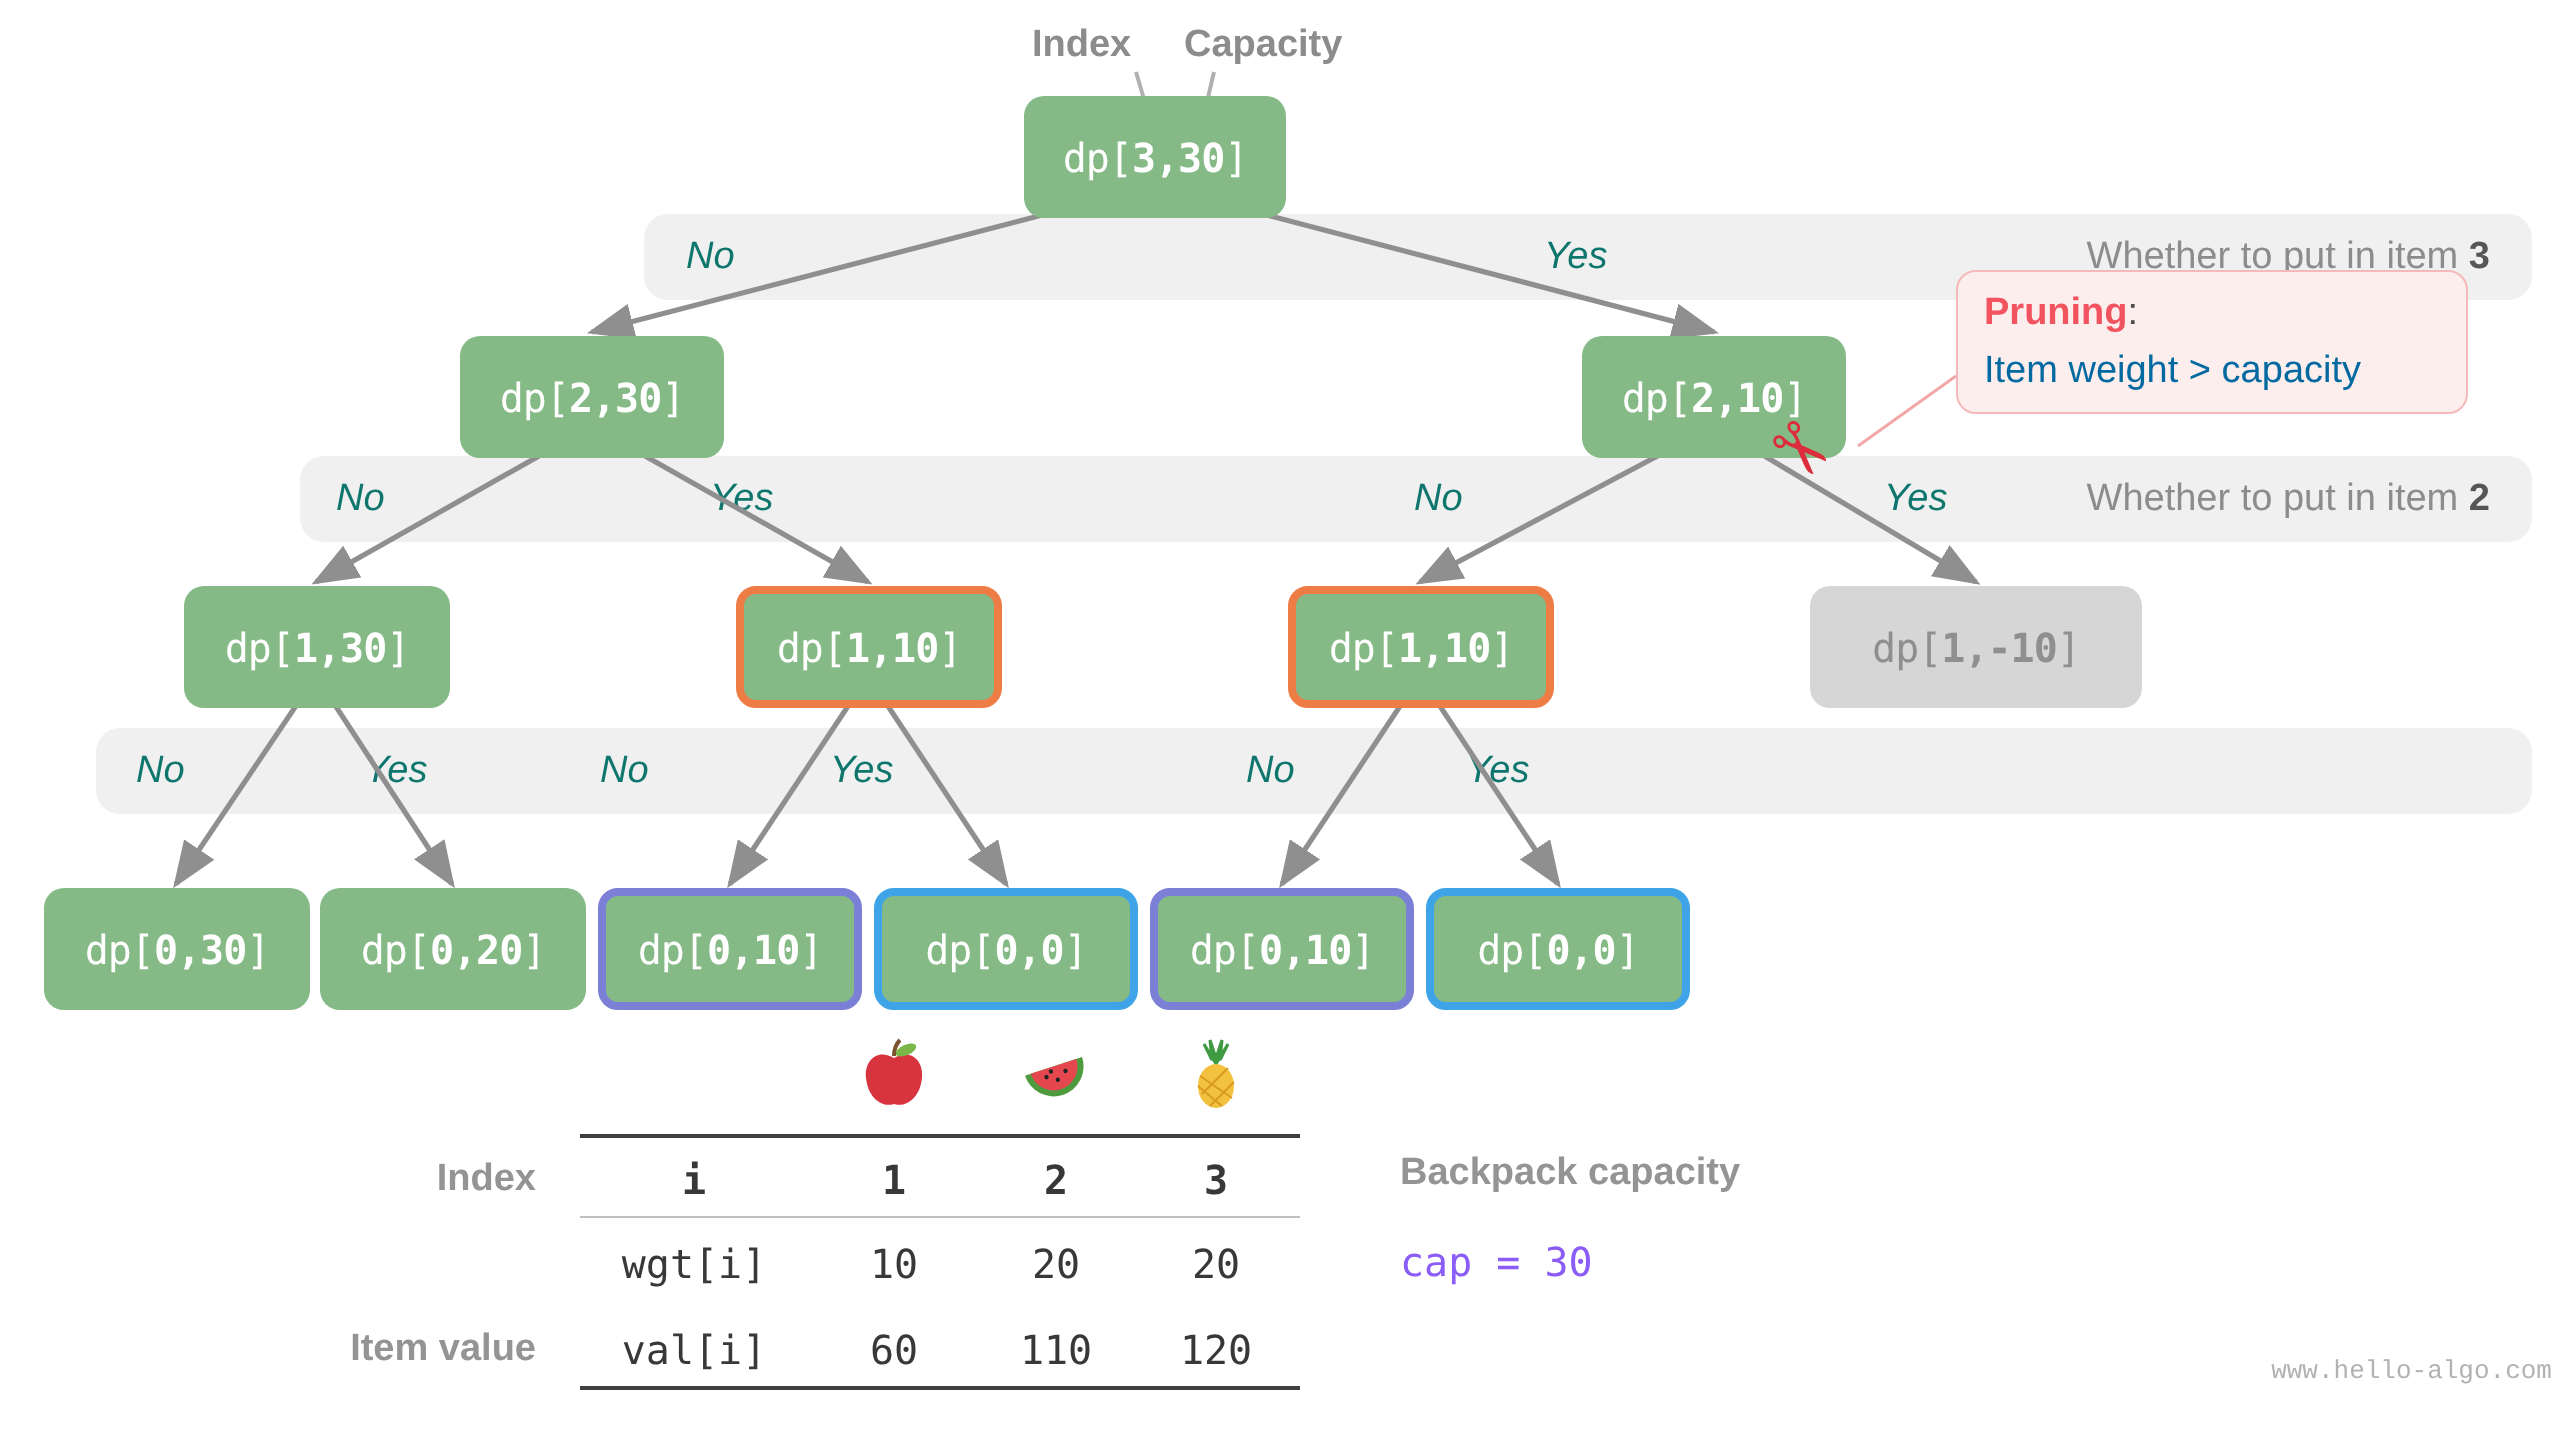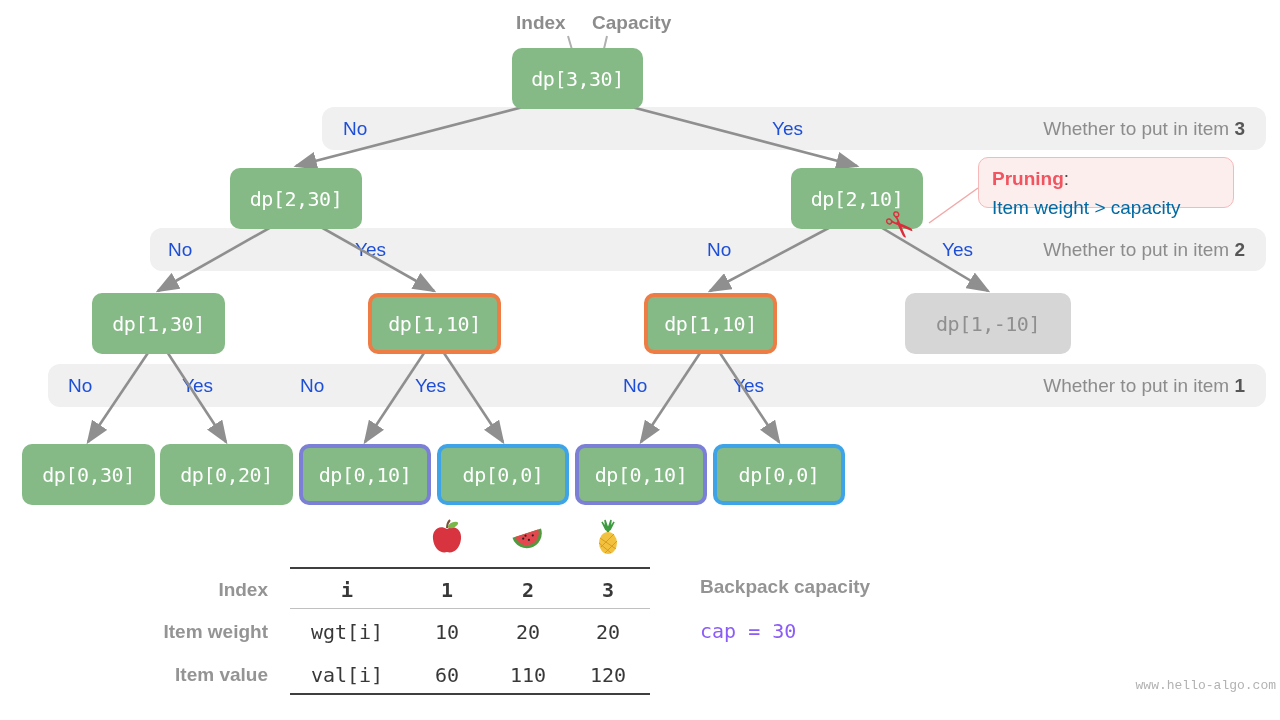--- a/index.html
+++ b/index.html
@@ -4,36 +4,36 @@
 <style>
   html,body{margin:0;padding:0;background:#fff;}
   #canvas{position:relative;width:1280px;height:720px;background:#ffffff;overflow:hidden;
           font-family:"Liberation Sans",sans-serif;}
   svg.overlay{position:absolute;left:0;top:0;z-index:2;pointer-events:none;}
 
   
   .node{position:absolute;height:61px;border-radius:10px;display:flex;align-items:center;
         justify-content:center;font-family:"DejaVu Sans Mono",monospace;font-size:20px;
         color:#fff;background:#85ba86;box-sizing:border-box;z-index:3;letter-spacing:-0.5px;}
-  .node .b{font-weight:normal;}
+  .node .b{font-weight:bold;}
   .node.orange{border:4px solid #ee7c45;}
   .node.purple{border:4px solid #7b80d6;}
   .node.blue{border:4px solid #3fa4e7;}
   .node.gray{background:#d6d6d6;color:#8f8f8f;}
 
   
   .band{position:absolute;height:43px;background:#f0f0f0;border-radius:12px;z-index:1;}
-  .band-label{position:absolute;top:0;line-height:43px;font-size:19px;color:#1d4ed8;}
+  .band-label{position:absolute;top:0;line-height:43px;font-size:19px;color:#0f766e;font-style:italic;}
   .band-caption{position:absolute;right:21px;top:0;line-height:43px;font-size:19px;color:#8c8c8c;white-space:nowrap;}
   .band-caption strong{color:#565656;}
 
   .toplabel{position:absolute;font-size:19px;font-weight:bold;color:#8c8c8c;z-index:3;}
 
   
-  .callout{position:absolute;left:978px;top:157px;width:256px;height:51px;background:#fdeeee;
+  .callout{position:absolute;left:978px;top:135px;width:256px;height:72px;background:#fdeeee;
            border:1.5px solid #f6b8b8;border-radius:10px;box-sizing:border-box;
            padding:6px 13px;z-index:4;}
   .callout .l1{font-size:19px;line-height:29px;color:#f1545f;font-weight:bold;}
   .callout .l1 .colon{color:#4a4a4a;font-weight:normal;}
   .callout .l2{font-size:19px;line-height:29px;color:#0369a1;font-weight:normal;}
 
   .scissors{position:absolute;left:884px;top:208px;font-size:36px;line-height:36px;color:#dd2d3c;
             font-family:"DejaVu Sans",sans-serif;transform:rotate(45deg);z-index:5;}
 
   
@@ -71,21 +71,20 @@
     <span class="band-caption"><span>Whether to put in item</span>&nbsp;<strong>2</strong></span>
   </div>
 
   <div class="band" style="left:48px;top:364px;width:1218px">
     <span class="band-label" style="left:20px">No</span>
     <span class="band-label" style="left:134px">Yes</span>
     <span class="band-label" style="left:252px">No</span>
     <span class="band-label" style="left:367px">Yes</span>
     <span class="band-label" style="left:575px">No</span>
     <span class="band-label" style="left:685px">Yes</span>
-    <span class="band-caption"><span>Whether to put in item</span>&nbsp;<strong>1</strong></span>
   </div>
 
   <svg class="overlay" width="1280" height="720">
     <defs>
       <marker id="arw" markerWidth="9" markerHeight="7" refX="8" refY="3.5" orient="auto">
         <path d="M0,0 L9,3.5 L0,7 Z" fill="#8f8f90"></path>
       </marker>
     </defs>
     <g stroke="#8f8f90" stroke-width="2.6" fill="none">
       <line x1="577" y1="93" x2="296" y2="166" marker-end="url(#arw)"></line>
@@ -213,21 +212,20 @@
         <line x1="8" y1="24" x2="20" y2="34"></line>
       </g>
     </svg>
   </div>
 
   <div class="tline" style="left:290px;top:567px;width:360px;height:2px;background:#3f3f3f"></div>
   <div class="tline" style="left:290px;top:608px;width:360px;height:1px;background:#c0c0c0"></div>
   <div class="tline" style="left:290px;top:693px;width:360px;height:2px;background:#3f3f3f"></div>
 
   <div class="rowlabel" style="top:575px">Index</div>
-  <div class="rowlabel" style="top:617px">Item weight</div>
   <div class="rowlabel" style="top:660px">Item value</div>
 
   <div class="trow" style="top:575px">
     <span class="cell hdr" style="left:305px">i</span>
     <span class="cell hdr" style="left:405px">1</span>
     <span class="cell hdr" style="left:486px">2</span>
     <span class="cell hdr" style="left:566px">3</span>
   </div>
   <div class="trow" style="top:617px">
     <span class="cell" style="left:305px">wgt[i]</span>

